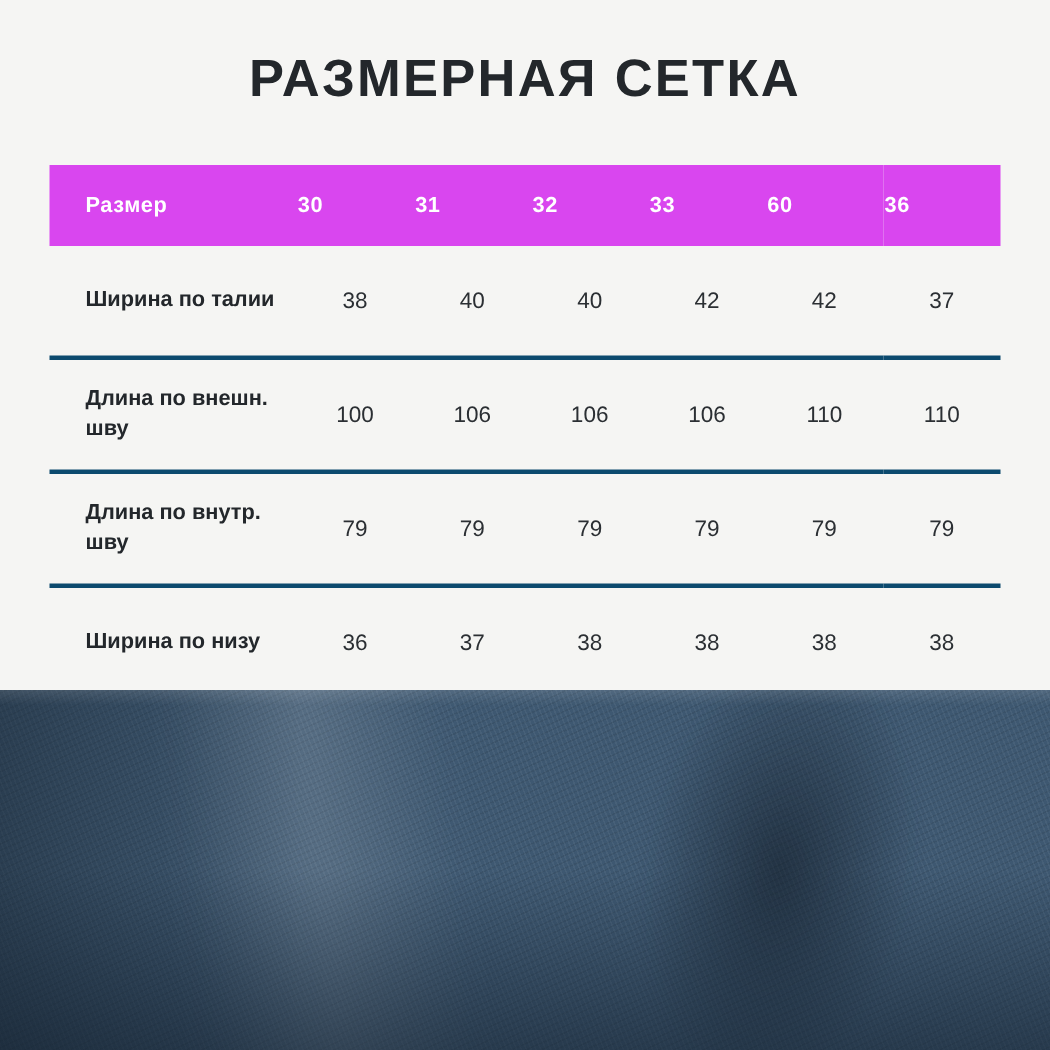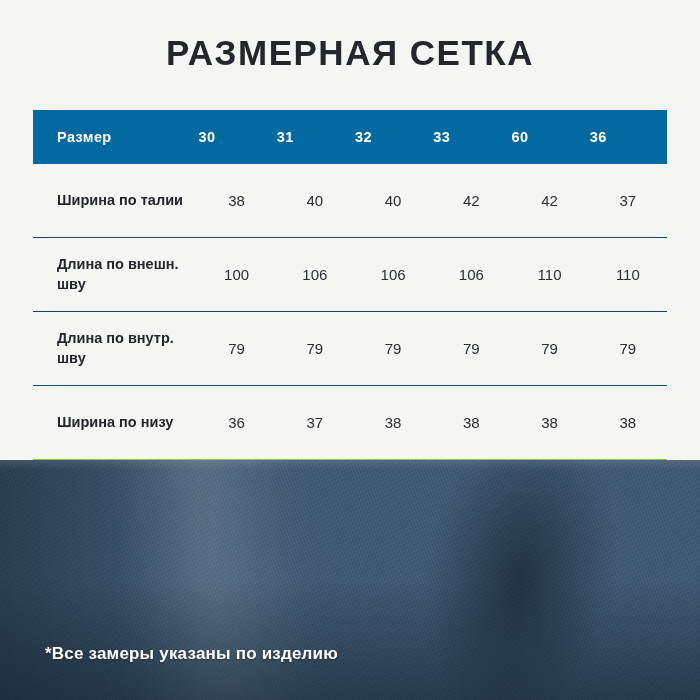--- a/index.html
+++ b/index.html
@@ -40,21 +40,21 @@
     top: 110px;
     left: 33px;
     width: 634px;
   }
   table.size-table {
     width: 100%;
     border-collapse: collapse;
     table-layout: fixed;
   }
   table.size-table thead tr {
-    background: #0369a1;
+    background: #d946ef;
   }
   table.size-table thead th {
     color: #ffffff;
     font-size: 14.5px;
     font-weight: bold;
     height: 52px;
     vertical-align: middle;
     text-align: left;
     letter-spacing: 0.4px;
   }
@@ -62,21 +62,21 @@
     text-align: left;
     padding-left: 24px;
     font-size: 14.5px;
   }
   table.size-table tbody td {
     height: 71px;
     vertical-align: middle;
     text-align: center;
     font-size: 15px;
     color: #2b2f33;
-    border-bottom: 1px solid #0c4a6e;
+    border-bottom: 3px solid #0c4a6e;
   }
   table.size-table tbody tr:last-child td {
     border-bottom: 5px solid #84cc16;
   }
   table.size-table tbody td.first-col {
     text-align: left;
     padding-left: 24px;
     font-weight: bold;
     font-size: 14.5px;
     line-height: 1.35;
@@ -244,16 +244,15 @@
   </div>
 
   <div class="denim">
     <div class="base"></div>
     <div class="weave"></div>
     <div class="shade-left"></div>
     <div class="sheen"></div>
     <div class="shade-dark"></div>
     <div class="bottom-fade"></div>
     <div class="top-edge"></div>
-    <div class="footnote">*Все замеры указаны по изделию</div>
   </div>
 
 </div>
 
 </body></html>

